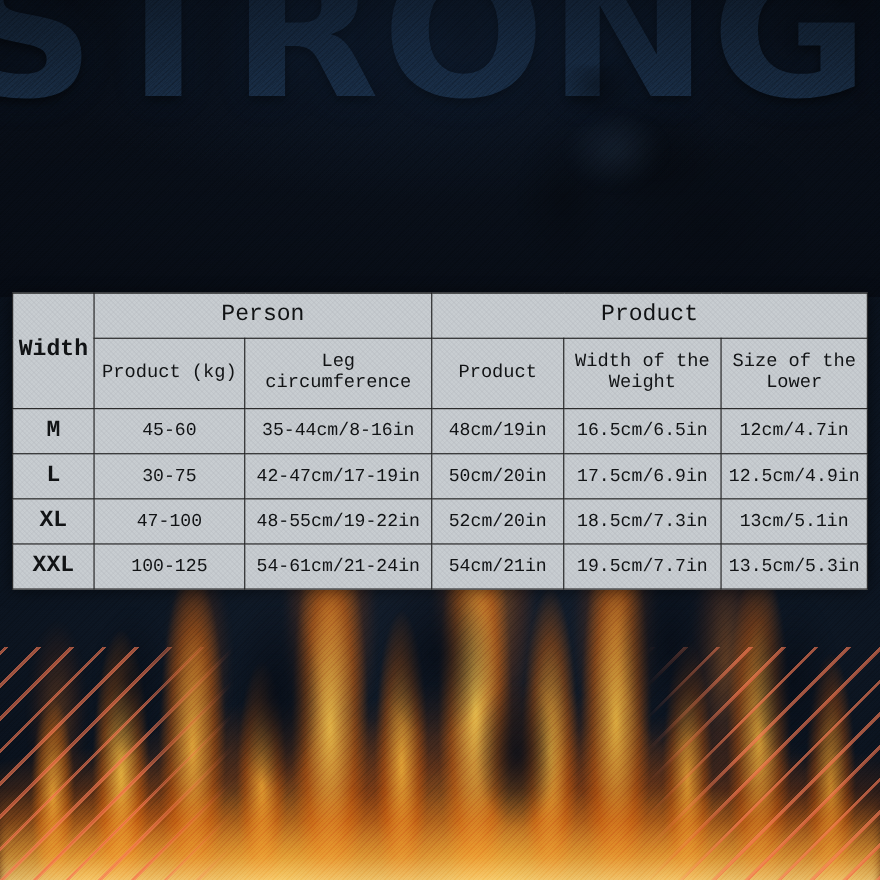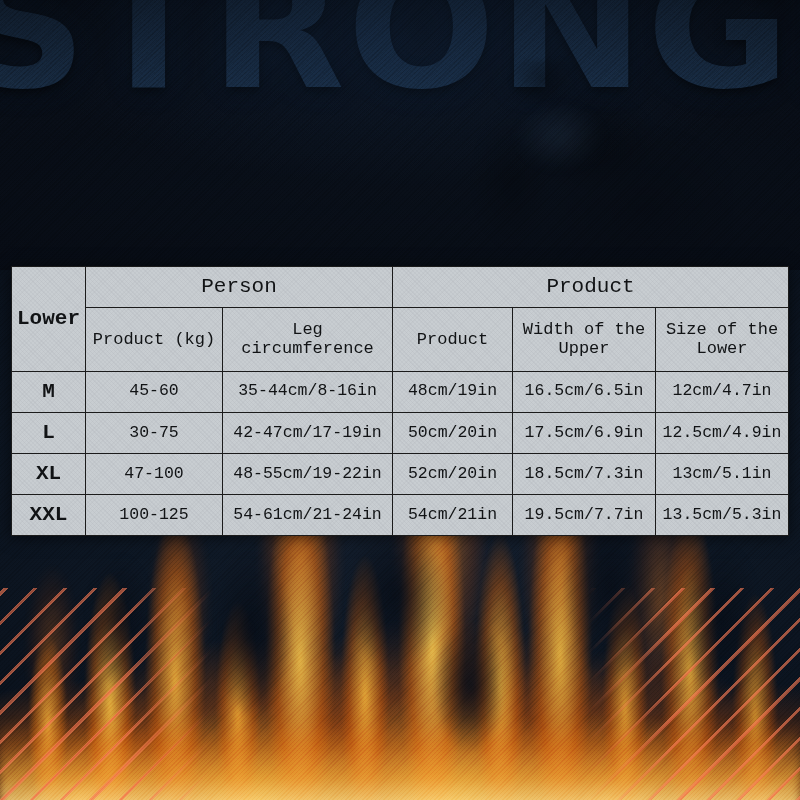--- a/index.html
+++ b/index.html
@@ -288,30 +288,30 @@
         <col style="width:74px">
         <col style="width:137px">
         <col style="width:170px">
         <col style="width:120px">
         <col style="width:143px">
         <col style="width:133px">
       </colgroup>
       <tbody>
 
         <tr>
-          <td rowspan="2" class="size-head">Lower</td>
+          <td rowspan="2" class="size-head">Width</td>
           <td colspan="2" class="group-head">Person</td>
           <td colspan="3" class="group-head">Product</td>
         </tr>
 
         <tr>
           <td class="col-head weight-col">Product (kg)</td>
           <td class="col-head legcirc-col">Leg circumference</td>
           <td class="col-head">Product</td>
-          <td class="col-head">Width of the Upper</td>
+          <td class="col-head">Width of the Weight</td>
           <td class="col-head">Size of the Lower</td>
         </tr>
 
         <tr>
           <td class="size-cell">M</td>
           <td class="data-cell weight-col">45-60</td>
           <td class="data-cell data-shade">35-44cm/8-16in</td>
           <td class="data-cell data-shade">48cm/19in</td>
           <td class="data-cell data-shade">16.5cm/6.5in</td>
           <td class="data-cell data-shade">12cm/4.7in</td>

